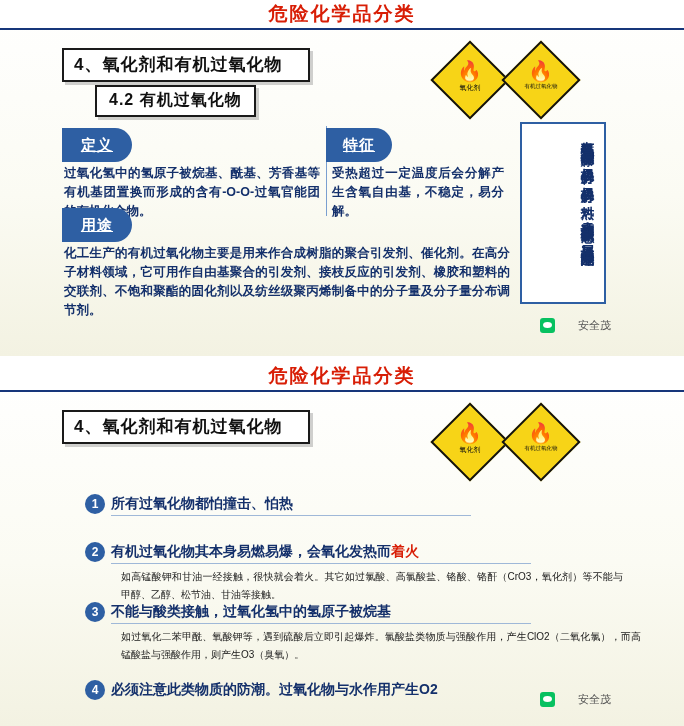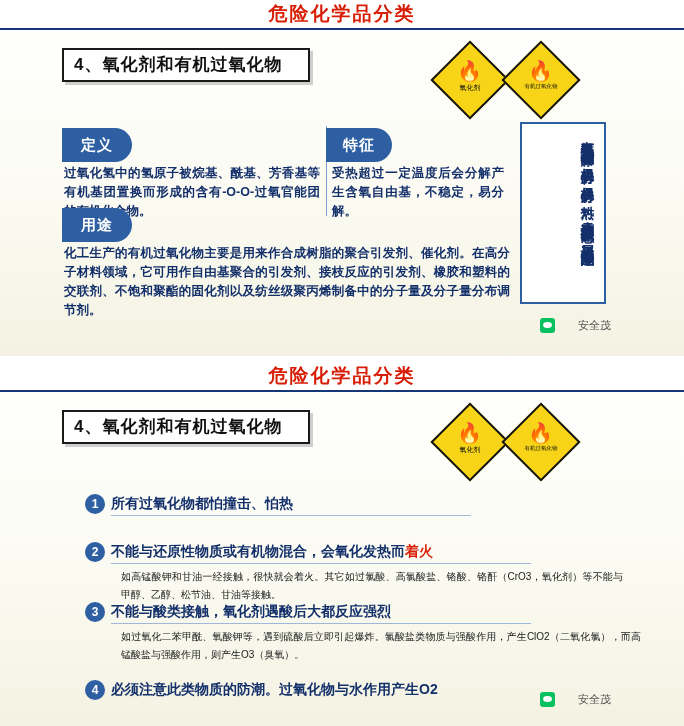--- a/index.html
+++ b/index.html
@@ -95,20 +95,21 @@
   .callout .head {
     position: absolute;
     left: 0; top: 0;
     width: 70px; height: 34px;
     background: #2e5fa3;
     border-radius: 0 24px 24px 0;
     color: #ffffff;
     font-size: 15px; font-weight: bold;
     display: flex; align-items: center; justify-content: center;
     letter-spacing: 1px;
+    text-decoration: underline;
   }
   .callout .body {
     position: absolute;
     left: 2px;
     font-size: 12.5px;
     line-height: 19px;
     color: #14306b;
     font-weight: bold;
     text-align: justify;
   }
@@ -176,20 +177,21 @@
 <div class="page">
 
   <div class="slide slide-1">
 
     <div class="title-bar">
       <span class="title">危险化学品分类</span>
     </div>
 
     <div class="chapter-box" style="left:62px; top:48px;">4、氧化剂和有机过氧化物</div>
 
+    <div class="section-box" style="left:95px; top:85px;">4.2 有机过氧化物</div>
 
     <div class="diamond" style="left:442px; top:52px;">
       <div class="inner">
         <div class="flame">🔥</div>
         <div class="diamond-label">氧化剂</div>
       </div>
     </div>
     <div class="diamond" style="left:513px; top:52px;">
       <div class="inner">
         <div class="flame">🔥</div>
@@ -247,28 +249,28 @@
     </div>
 
     <div class="num-item" style="left:85px; top:132px;">
       <div class="num-circle">1</div>
       <div class="num-title">所有过氧化物都怕撞击、怕热</div>
       <div class="num-rule" style="width:360px;"></div>
     </div>
 
     <div class="num-item" style="left:85px; top:180px;">
       <div class="num-circle">2</div>
-      <div class="num-title"><span>不能与还原性物质或有机物混合，会氧化发热而</span><span class="fire">着火</span></div>
+      <div class="num-title"><span>有机过氧化物其本身易燃易爆，会氧化发热而</span><span class="fire">着火</span></div>
       <div class="num-rule" style="width:420px;"></div>
       <div class="num-text" style="top:26px; width:502px;">如高锰酸钾和甘油一经接触，很快就会着火。其它如过氯酸、高氯酸盐、铬酸、铬酐（CrO3，氧化剂）等不能与甲醇、乙醇、松节油、甘油等接触。</div>
     </div>
 
     <div class="num-item" style="left:85px; top:240px;">
       <div class="num-circle">3</div>
-      <div class="num-title">不能与酸类接触，氧化剂遇酸后大都反应强烈</div>
+      <div class="num-title">不能与酸类接触，过氧化氢中的氢原子被烷基</div>
       <div class="num-rule" style="width:420px;"></div>
       <div class="num-text" style="top:26px; width:520px;">如过氧化二苯甲酰、氧酸钾等，遇到硫酸后立即引起爆炸。氯酸盐类物质与强酸作用，产生ClO2（二氧化氯），而高锰酸盐与强酸作用，则产生O3（臭氧）。</div>
     </div>
 
     <div class="num-item" style="left:85px; top:318px;">
       <div class="num-circle">4</div>
       <div class="num-title">必须注意此类物质的防潮。过氧化物与水作用产生O2</div>
     </div>
 
     <div class="watermark" style="left:540px; top:330px;">

